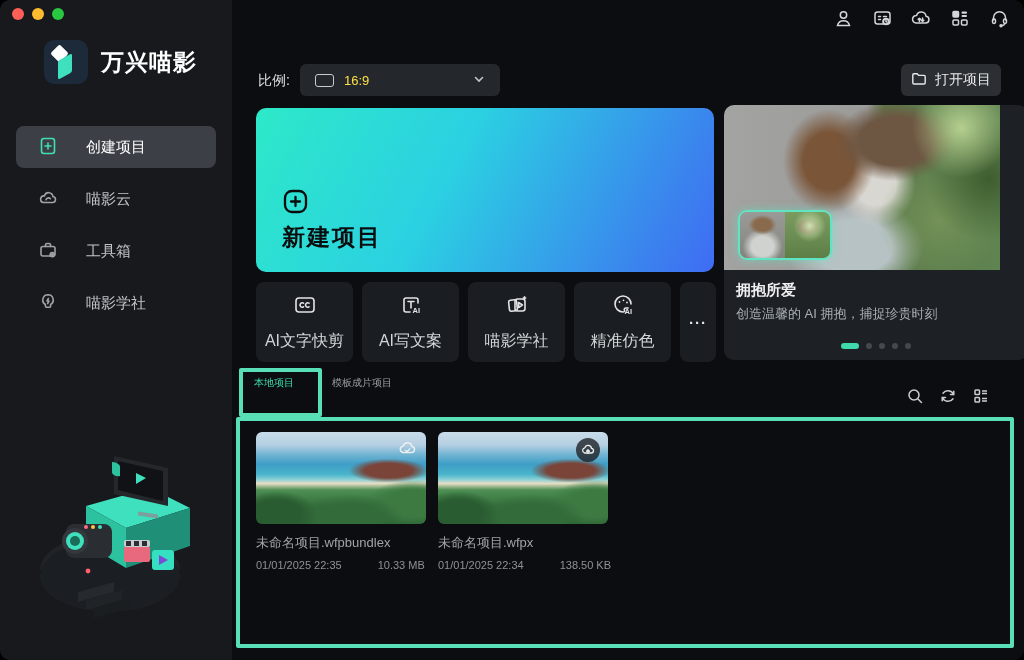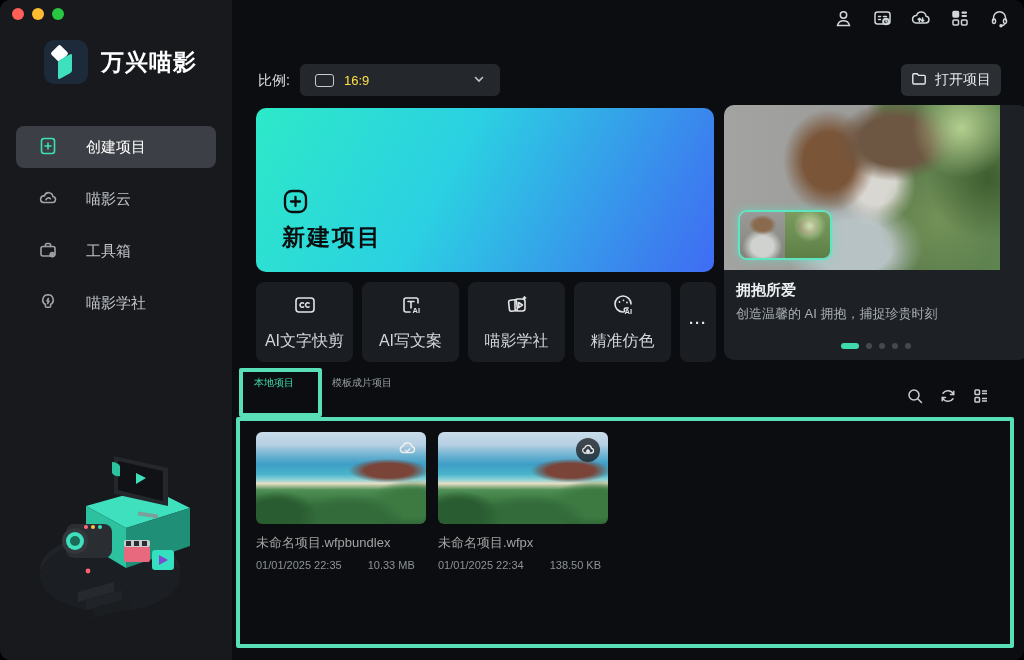--- a/index.html
+++ b/index.html
@@ -74,21 +74,21 @@
   .thumb{position:relative;width:170px;height:92px;border-radius:6px;overflow:hidden;
     background:
       radial-gradient(ellipse 40px 22px at 12% 88%,#2a5c31 60%,rgba(42,92,49,0) 100%),
       radial-gradient(ellipse 55px 26px at 55% 96%,#336b3a 55%,rgba(51,107,58,0) 100%),
       radial-gradient(ellipse 46px 24px at 92% 78%,#3c7a42 55%,rgba(60,122,66,0) 100%),
       radial-gradient(ellipse 40px 12px at 78% 42%,#7a4438 60%,rgba(122,68,56,0) 100%),
       linear-gradient(180deg,#c9dcea 0%,#b5cfe2 14%,#6fb3d2 25%,#3e9ec6 35%,#49b4cb 46%,#8fd2d6 52%,#e6ddc4 56%,#4e8f54 63%,#35713c 80%,#2c5f33 100%);}
   .cloud-plain{position:absolute;top:6px;right:8px;color:#eceef0;}
   .cloud-badge{position:absolute;top:6px;right:8px;width:24px;height:24px;border-radius:50%;background:rgba(28,31,35,.78);display:flex;align-items:center;justify-content:center;color:#eceef0;}
   .proj-name{margin-top:10px;color:#a3a3a3;font-size:13px;white-space:nowrap;}
-  .proj-meta{margin-top:7px;color:#8d9297;font-size:11px;display:flex;gap:26px;white-space:nowrap;}
+  .proj-meta{margin-top:7px;color:#8d9297;font-size:11px;display:flex;gap:36px;white-space:nowrap;}
 
   
   .anno{position:absolute;border:4px solid #58dfb8;border-radius:2px;z-index:9;pointer-events:none;}
   .anno-tab{left:239px;top:368px;width:75px;height:41px;}
   .anno-main{left:236px;top:417px;width:770px;height:223px;}
 </style>
 </head>
 <body>
 
 <div class="app">

